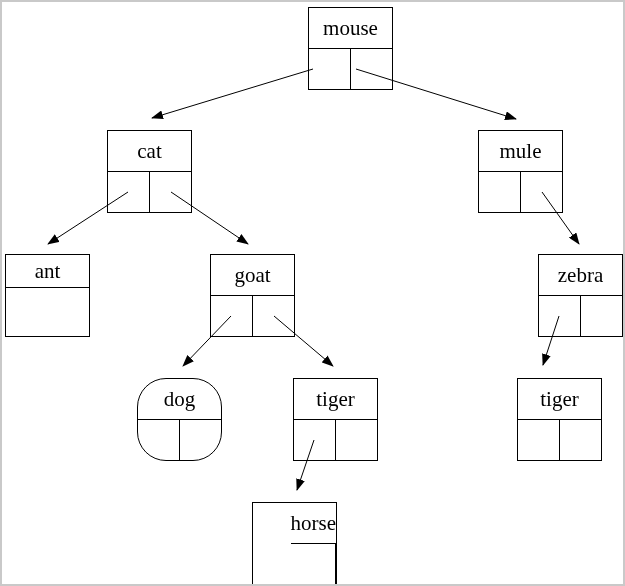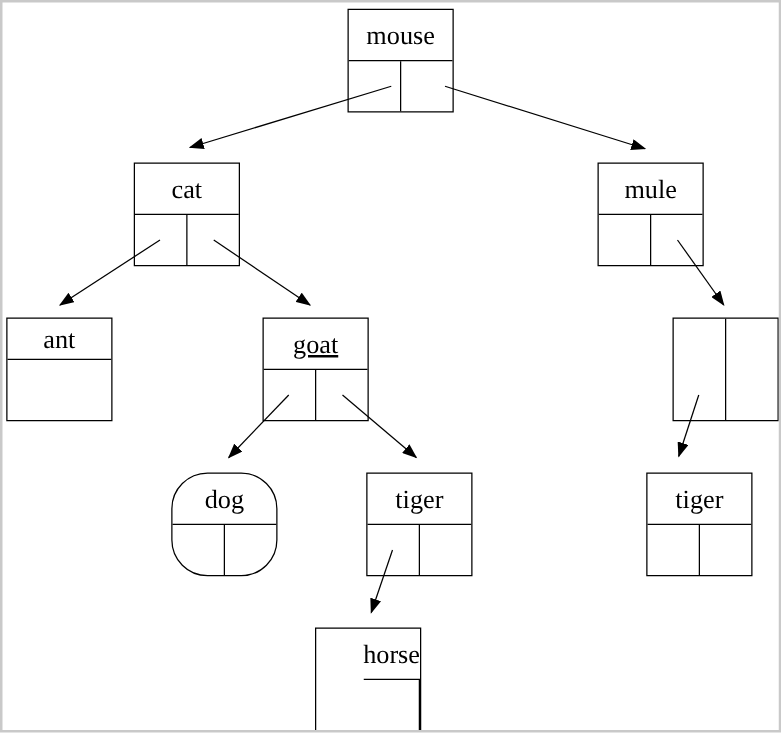--- a/index.html
+++ b/index.html
@@ -64,21 +64,21 @@
     <line x1="354" y1="67" x2="514" y2="117" stroke="#000000" stroke-width="1" marker-end="url(#arrow)"></line>
     <line x1="126" y1="190" x2="46" y2="242" stroke="#000000" stroke-width="1" marker-end="url(#arrow)"></line>
     <line x1="169" y1="190" x2="246" y2="242" stroke="#000000" stroke-width="1" marker-end="url(#arrow)"></line>
     <line x1="540" y1="190" x2="577" y2="242" stroke="#000000" stroke-width="1" marker-end="url(#arrow)"></line>
     <line x1="229" y1="314" x2="181" y2="364" stroke="#000000" stroke-width="1" marker-end="url(#arrow)"></line>
     <line x1="272" y1="314" x2="331" y2="364" stroke="#000000" stroke-width="1" marker-end="url(#arrow)"></line>
     <line x1="557" y1="314" x2="541" y2="363" stroke="#000000" stroke-width="1" marker-end="url(#arrow)"></line>
     <line x1="312" y1="438" x2="295" y2="488" stroke="#000000" stroke-width="1" marker-end="url(#arrow)"></line>
   </svg>
 
-  <div class="node" style="left:276px; top:5px;">
+  <div class="node" style="left:306px; top:5px;">
     <div class="node-label">mouse</div>
     <div class="node-cells">
       <div class="cell left"></div>
       <div class="cell right"></div>
     </div>
   </div>
 
   <div class="node" style="left:105px; top:128px;">
     <div class="node-label">cat</div>
     <div class="node-cells">
@@ -96,29 +96,30 @@
   </div>
 
   <div class="node" style="left:3px; top:252px;gap:48px;">
     <div class="node-label">ant</div>
     <div class="node-cells">
       <div class="cell left"></div>
       <div class="cell right"></div>
     </div>
   </div>
 
-  <div class="node" style="left:208px; top:252px;text-decoration:underline;">
+  <div class="node" style="left:208px; top:252px;">
     <div class="node-label">goat</div>
     <div class="node-cells">
       <div class="cell left"></div>
       <div class="cell right"></div>
     </div>
   </div>
 
   <div class="node" style="left:536px; top:252px;">
+    <div class="node-label">zebra</div>
     <div class="node-cells">
       <div class="cell left"></div>
       <div class="cell right"></div>
     </div>
   </div>
 
   <div class="node" style="left:135px; top:376px;border-radius:29px;">
     <div class="node-label">dog</div>
     <div class="node-cells">
       <div class="cell left"></div>

